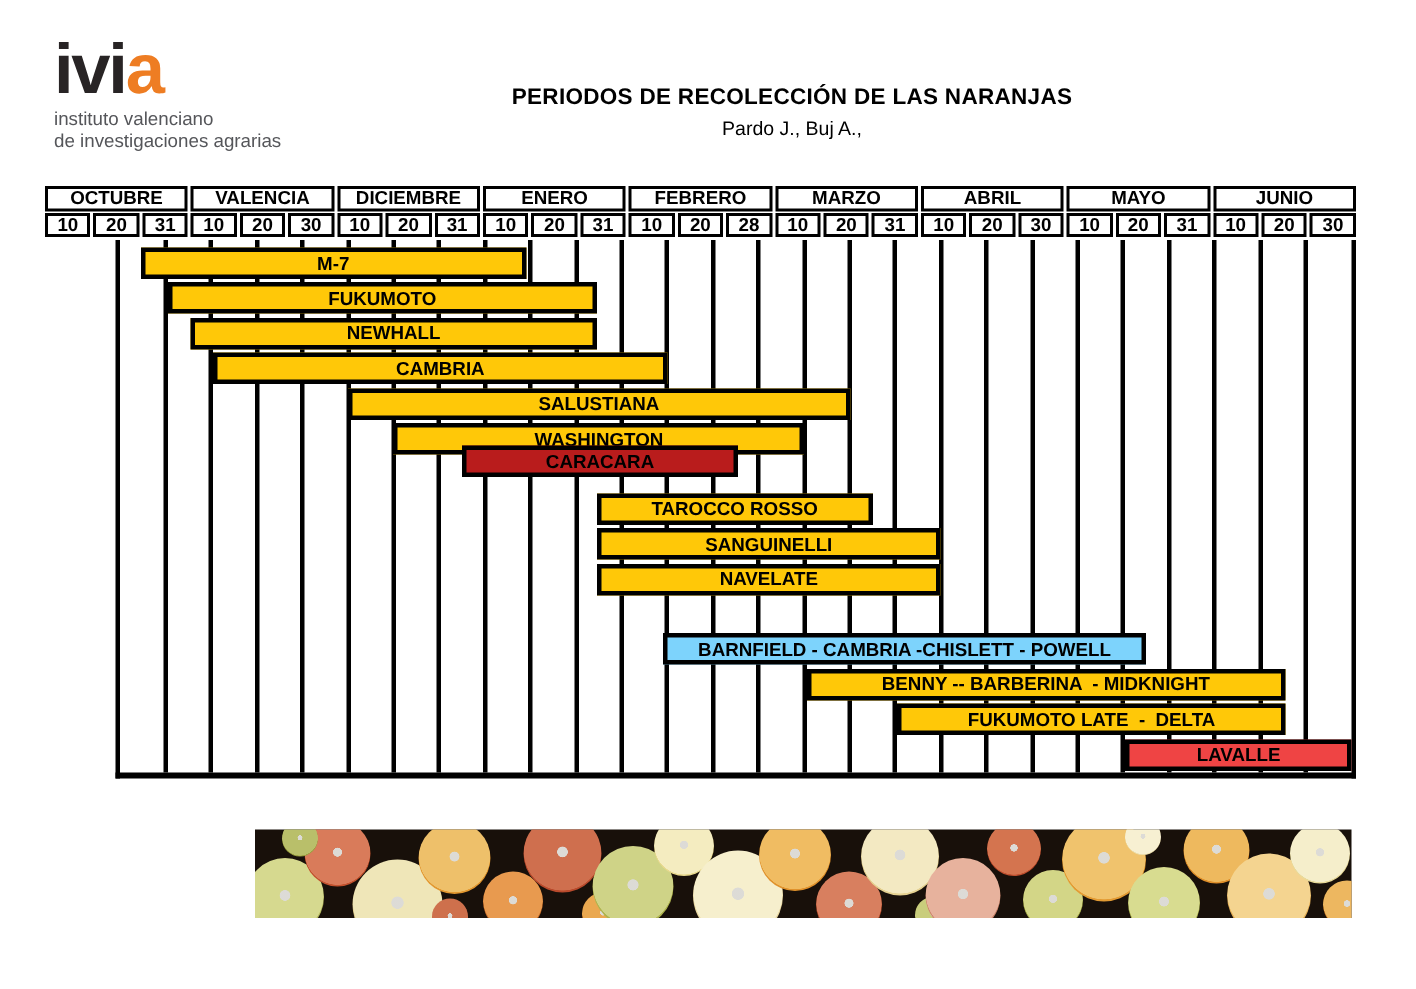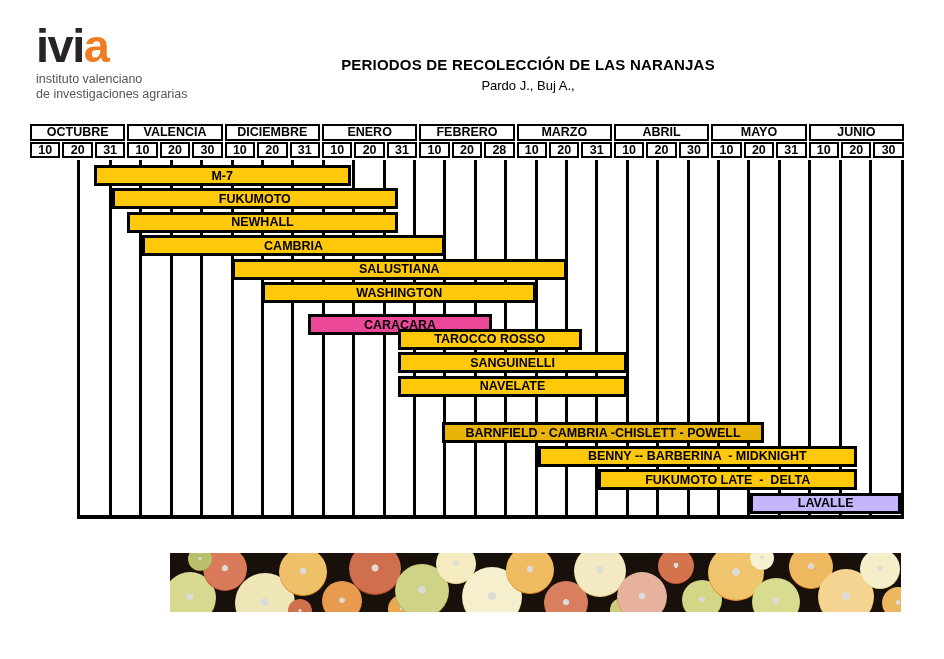--- a/index.html
+++ b/index.html
@@ -124,28 +124,28 @@
       <div class="gridline" style="left: calc(85.1852% - 1.5px);"></div>
       <div class="gridline" style="left: calc(88.8889% - 1.5px);"></div>
       <div class="gridline" style="left: calc(92.5926% - 1.5px);"></div>
       <div class="gridline" style="left: calc(96.2963% - 1.5px);"></div>
       <div class="bar" style="left: 1.66667%; width: 31.2963%; top: 5px; background: rgb(255, 200, 8);"><span>M-7</span></div>
       <div class="bar" style="left: 3.88889%; width: 34.8148%; top: 28.4px; background: rgb(255, 200, 8);"><span>FUKUMOTO</span></div>
       <div class="bar" style="left: 5.74074%; width: 32.963%; top: 51.8px; background: rgb(255, 200, 8);"><span>NEWHALL</span></div>
       <div class="bar" style="left: 7.59259%; width: 36.8519%; top: 75.2px; background: rgb(255, 200, 8);"><span>CAMBRIA</span></div>
       <div class="bar" style="left: 18.5185%; width: 40.7407%; top: 98.6px; background: rgb(255, 200, 8);"><span>SALUSTIANA</span></div>
       <div class="bar" style="left: 22.2222%; width: 33.3333%; top: 122px; background: rgb(255, 200, 8);"><span>WASHINGTON</span></div>
-      <div class="bar" style="left: 27.7778%; width: 22.4074%; top: 154px; background: #ec4899;"><span>CARACARA</span></div>
+      <div class="bar" style="left: 27.7778%; width: 22.4074%; top: 137px; background: #b91c1c;"><span>CARACARA</span></div>
       <div class="bar" style="left: 38.7037%; width: 22.4074%; top: 168.8px; background: rgb(255, 200, 8);"><span>TAROCCO ROSSO</span></div>
       <div class="bar" style="left: 38.7037%; width: 27.963%; top: 192.2px; background: rgb(255, 200, 8);"><span>SANGUINELLI</span></div>
       <div class="bar" style="left: 38.7037%; width: 27.963%; top: 215.6px; background: rgb(255, 200, 8);"><span>NAVELATE</span></div>
-      <div class="bar" style="left: 44.0741%; width: 39.2593%; top: 262.4px; background: #eab308;"><span>BARNFIELD - CAMBRIA -CHISLETT - POWELL</span></div>
+      <div class="bar" style="left: 44.0741%; width: 39.2593%; top: 262.4px; background: #7dd3fc;"><span>BARNFIELD - CAMBRIA -CHISLETT - POWELL</span></div>
       <div class="bar" style="left: 55.7407%; width: 38.8889%; top: 285.8px; background: rgb(255, 200, 8);"><span>BENNY -- BARBERINA  - MIDKNIGHT</span></div>
       <div class="bar" style="left: 63.1481%; width: 31.4815%; top: 309.2px; background: rgb(255, 200, 8);"><span>FUKUMOTO LATE  -  DELTA</span></div>
-      <div class="bar" style="left: 81.6667%; width: 18.3333%; top: 332.6px; background: #c4b5fd;"><span>LAVALLE</span></div>
+      <div class="bar" style="left: 81.6667%; width: 18.3333%; top: 332.6px; background: #ef4444;"><span>LAVALLE</span></div>
     </div>
 </div>
 
 <div class="strip" style="background: rgb(24, 16, 10);">
     <div class="fruit" style="left: -6px; top: 19px; width: 52px; height: 52px; background: radial-gradient(circle at 50% 48%, rgba(255, 255, 250, 0.85) 0px, rgba(255, 255, 250, 0.85) 9%, rgb(214, 217, 143) 10%, rgb(214, 217, 143) 68%, rgb(185, 189, 98) 69%, rgb(185, 189, 98) 100%);"></div>
     <div class="fruit" style="left: 33px; top: -6px; width: 44px; height: 44px; background: radial-gradient(circle at 50% 48%, rgba(255, 255, 250, 0.85) 0px, rgba(255, 255, 250, 0.85) 9%, rgb(217, 123, 90) 10%, rgb(217, 123, 90) 68%, rgb(194, 82, 46) 69%, rgb(194, 82, 46) 100%);"></div>
     <div class="fruit" style="left: 65px; top: 20px; width: 60px; height: 60px; background: radial-gradient(circle at 50% 48%, rgba(255, 255, 250, 0.85) 0px, rgba(255, 255, 250, 0.85) 9%, rgb(239, 230, 184) 10%, rgb(239, 230, 184) 68%, rgb(226, 207, 143) 69%, rgb(226, 207, 143) 100%);"></div>
     <div class="fruit" style="left: 109px; top: -5px; width: 48px; height: 48px; background: radial-gradient(circle at 50% 48%, rgba(255, 255, 250, 0.85) 0px, rgba(255, 255, 250, 0.85) 9%, rgb(238, 192, 106) 10%, rgb(238, 192, 106) 68%, rgb(226, 151, 47) 69%, rgb(226, 151, 47) 100%);"></div>
     <div class="fruit" style="left: 118px; top: 46px; width: 24px; height: 24px; background: radial-gradient(circle at 50% 48%, rgba(255, 255, 250, 0.85) 0px, rgba(255, 255, 250, 0.85) 9%, rgb(206, 112, 76) 10%, rgb(206, 112, 76) 68%, rgb(184, 75, 45) 69%, rgb(184, 75, 45) 100%);"></div>
     <div class="fruit" style="left: 152px; top: 28px; width: 40px; height: 40px; background: radial-gradient(circle at 50% 48%, rgba(255, 255, 250, 0.85) 0px, rgba(255, 255, 250, 0.85) 9%, rgb(232, 154, 79) 10%, rgb(232, 154, 79) 68%, rgb(208, 114, 42) 69%, rgb(208, 114, 42) 100%);"></div>

